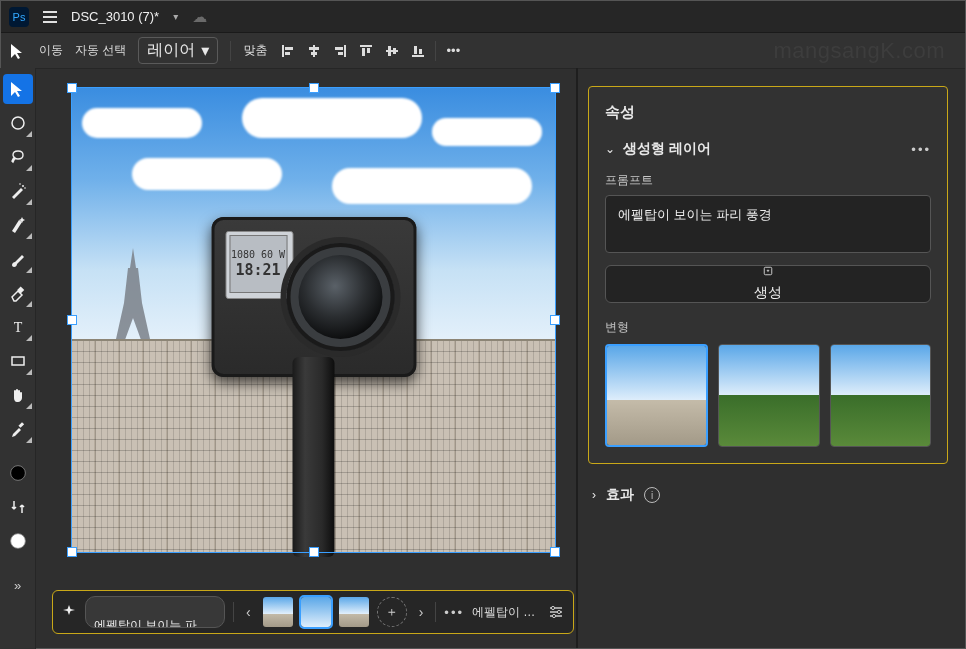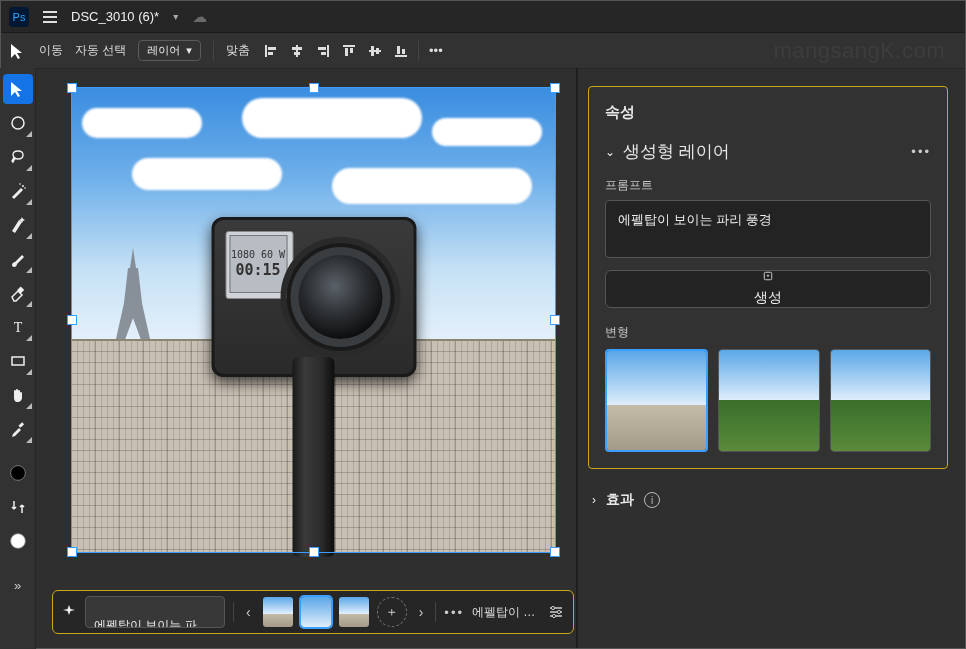--- a/index.html
+++ b/index.html
@@ -37,21 +37,21 @@
   
   .options-bar{
     height:36px;background:#323232;display:flex;align-items:center;
     padding:0 8px;gap:12px;border-bottom:1px solid #262626;
     position:relative;
   }
   .opt-label{font-size:12px;color:#ddd;}
   .select-pill{
     display:flex;align-items:center;gap:6px;
     border:1px solid #5a5a5a;border-radius:4px;
-    padding:2px 8px;font-size:11px;
+    padding:2px 8px;font-size:16px;
   }
   .align-icons{display:flex;align-items:center;gap:8px;}
   .align-btn{width:18px;height:18px;display:flex;align-items:center;justify-content:center;color:#ddd;border-radius:3px;}
   .align-btn svg{width:16px;height:16px;}
   .divider{width:1px;height:20px;background:#444;}
   .watermark{
     position:absolute;right:20px;top:50%;transform:translateY(-50%);
     color:#3d3d3d;font-size:22px;letter-spacing:.5px;
   }
 
@@ -145,42 +145,42 @@
   .sel-border{position:absolute;inset:-1px;border:1px solid #3a9fff;pointer-events:none;}
 
   
   .context-bar{
     position:absolute;left:16px;bottom:14px;height:44px;width:522px;
     background:#262626;border:1px solid #c9a818;border-radius:6px;
     display:flex;align-items:center;padding:0 8px;gap:8px;
   }
   .ctx-input{
     width:140px;height:28px;background:#383838;border:1px solid #555;
-    border-radius:4px;padding:15px 8px;color:#eee;font-size:12px;
+    border-radius:10px;padding:15px 8px;color:#eee;font-size:12px;
     white-space:nowrap;overflow:hidden;text-overflow:ellipsis;line-height:26px;
   }
   .ctx-thumb{width:30px;height:30px;border-radius:3px;background:#678;overflow:hidden;}
   .ctx-thumb.sel{outline:2px solid #3a9fff;}
   .ctx-add{width:30px;height:30px;border-radius:50%;border:1px dashed #777;display:flex;align-items:center;justify-content:center;color:#ccc;}
   .ctx-arrow{color:#ccc;padding:0 4px;font-size:14px;}
   .ctx-text{font-size:12px;color:#ddd;flex:1;white-space:nowrap;overflow:hidden;text-overflow:ellipsis;}
 
   
   .right-panel{
     flex:1;height:100%;padding:18px 18px 18px 10px;
   }
   .panel-box{
     border:1px solid #c9a818;border-radius:4px;
     padding:16px 16px 16px 16px;
     background:#323232;
   }
   .panel-title{font-size:15px;font-weight:600;margin-bottom:18px;}
   .accordion-row{display:flex;align-items:center;gap:8px;margin-bottom:14px;}
   .accordion-row .caret{font-size:12px;}
-  .accordion-row .label{font-size:17px;font-weight:400;flex:1;}
+  .accordion-row .label{font-size:14px;font-weight:700;flex:1;}
   .more-dots{color:#ccc;letter-spacing:2px;}
   .field-label{font-size:12px;color:#c8c8c8;margin-bottom:6px;}
   .prompt-box{
     width:100%;height:58px;background:#232323;border:1px solid #555;
     border-radius:4px;padding:10px 12px;color:#eee;font-size:13px;
   }
   .gen-btn{
     width:100%;height:38px;margin-top:12px;
     background:#232323;border:1px solid #555;border-radius:6px;
     display:flex;align-items:center;justify-content:center;gap:8px;
@@ -206,21 +206,21 @@
 </head>
 <body>
 
 <div class="titlebar">
   <div class="ps-logo">Ps</div>
   <div class="hamburger">
       <span></span>
       <span></span>
       <span></span>
     </div>
-  <span class="tab-title">DSC_3010 (6)*</span>
+  <span class="tab-title">DSC_3010 (7)*</span>
   <span class="chev-down">▾</span>
   <span class="cloud-icon">☁</span>
 </div>
 
 <div class="options-bar">
   <svg width="18" height="18" viewBox="0 0 18 18">
       <path d="M2 2 L2 16 L6 12 L9 17 L11 16 L8 11 L13 11 Z" fill="#fff"></path>
     </svg>
   <span class="opt-label">이동</span>
   <span class="opt-label">자동 선택</span>
@@ -384,21 +384,21 @@
       </div>
       <div class="eiffel">
         <svg viewBox="0 0 50 100">
             <path d="M25 0 L22 20 L28 20 Z M20 20 L30 20 L34 55 L16 55 Z M16 55 L34 55 L44 100 L36 100 L25 70 L14 100 L6 100 Z" fill="#7a8088" opacity="0.85"></path>
           </svg>
       </div>
       <div class="city"></div>
       <div class="camera">
         <div class="lcd">
           <span>1080 60 W</span>
-          <b style="font-size:15px">00:15</b>
+          <b style="font-size:15px">18:21</b>
         </div>
         <div class="lens"></div>
         <div class="grip"></div>
       </div>
       <div class="sel-border"></div>
       <div class="handle" style="left:-5px;top:-5px"></div>
       <div class="handle" style="left:50%;top:-5px;transform:translateX(-50%)"></div>
       <div class="handle" style="right:-5px;top:-5px"></div>
       <div class="handle" style="left:-5px;top:50%;transform:translateY(-50%)"></div>
       <div class="handle" style="right:-5px;top:50%;transform:translateY(-50%)"></div>

